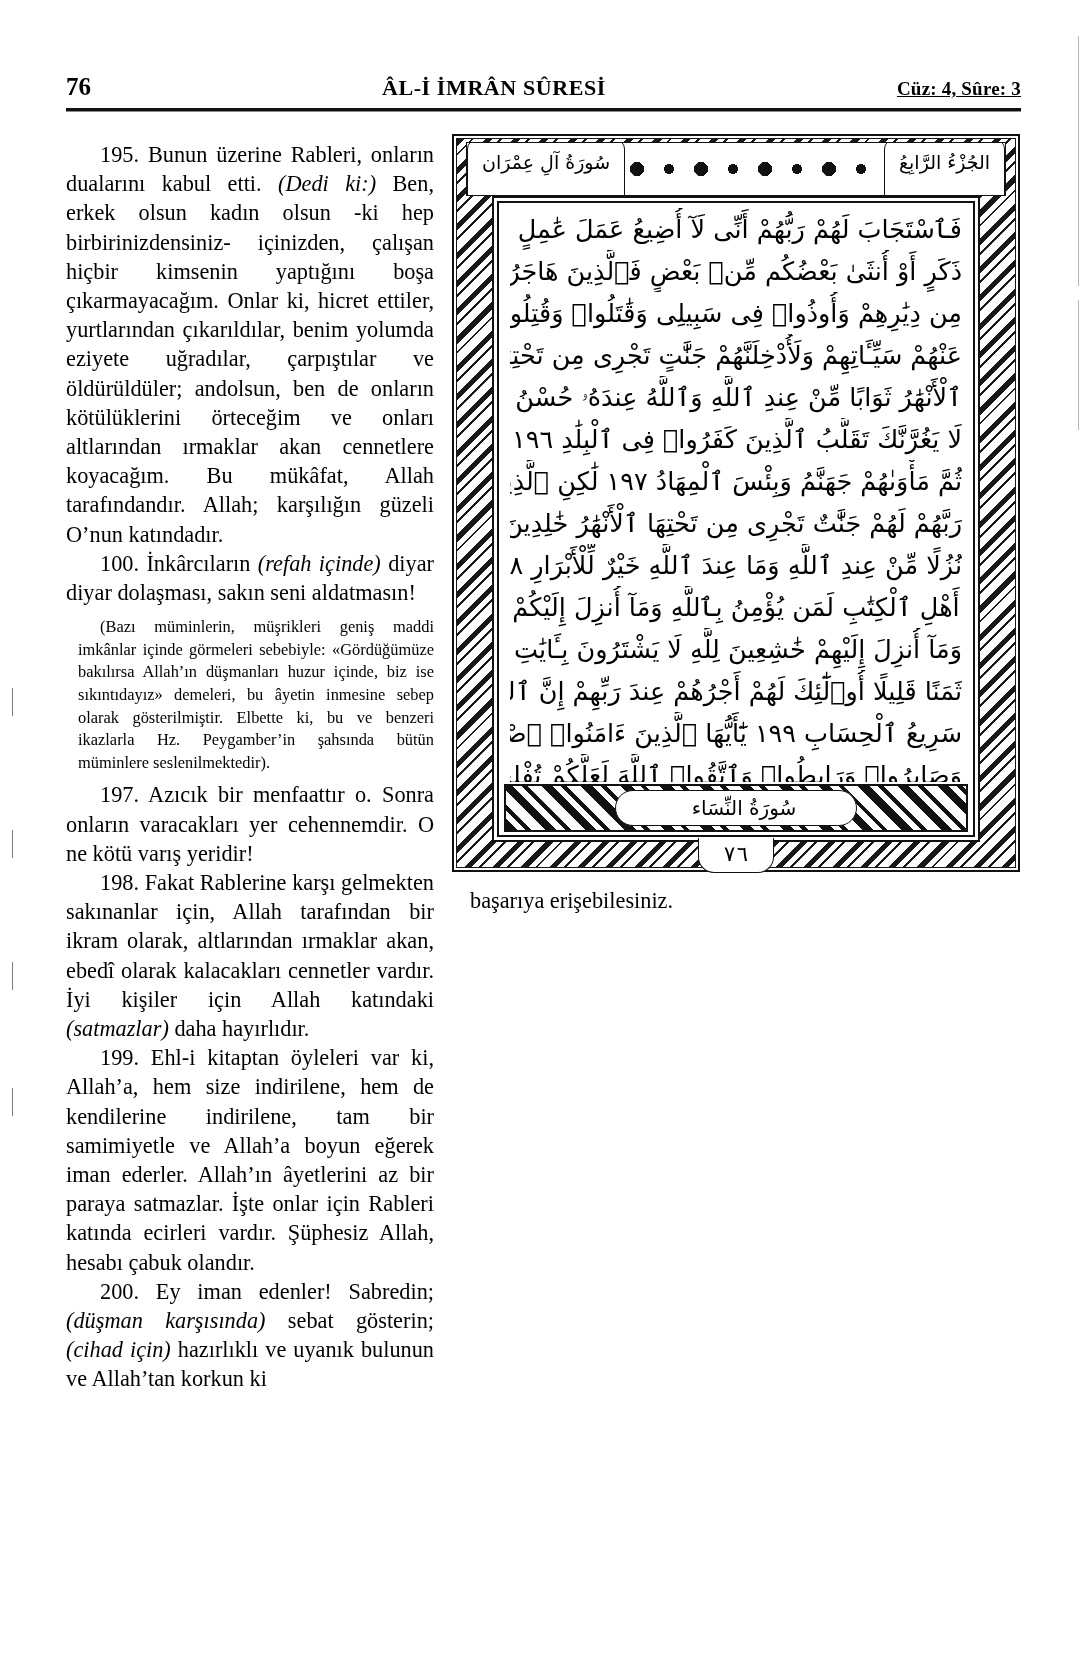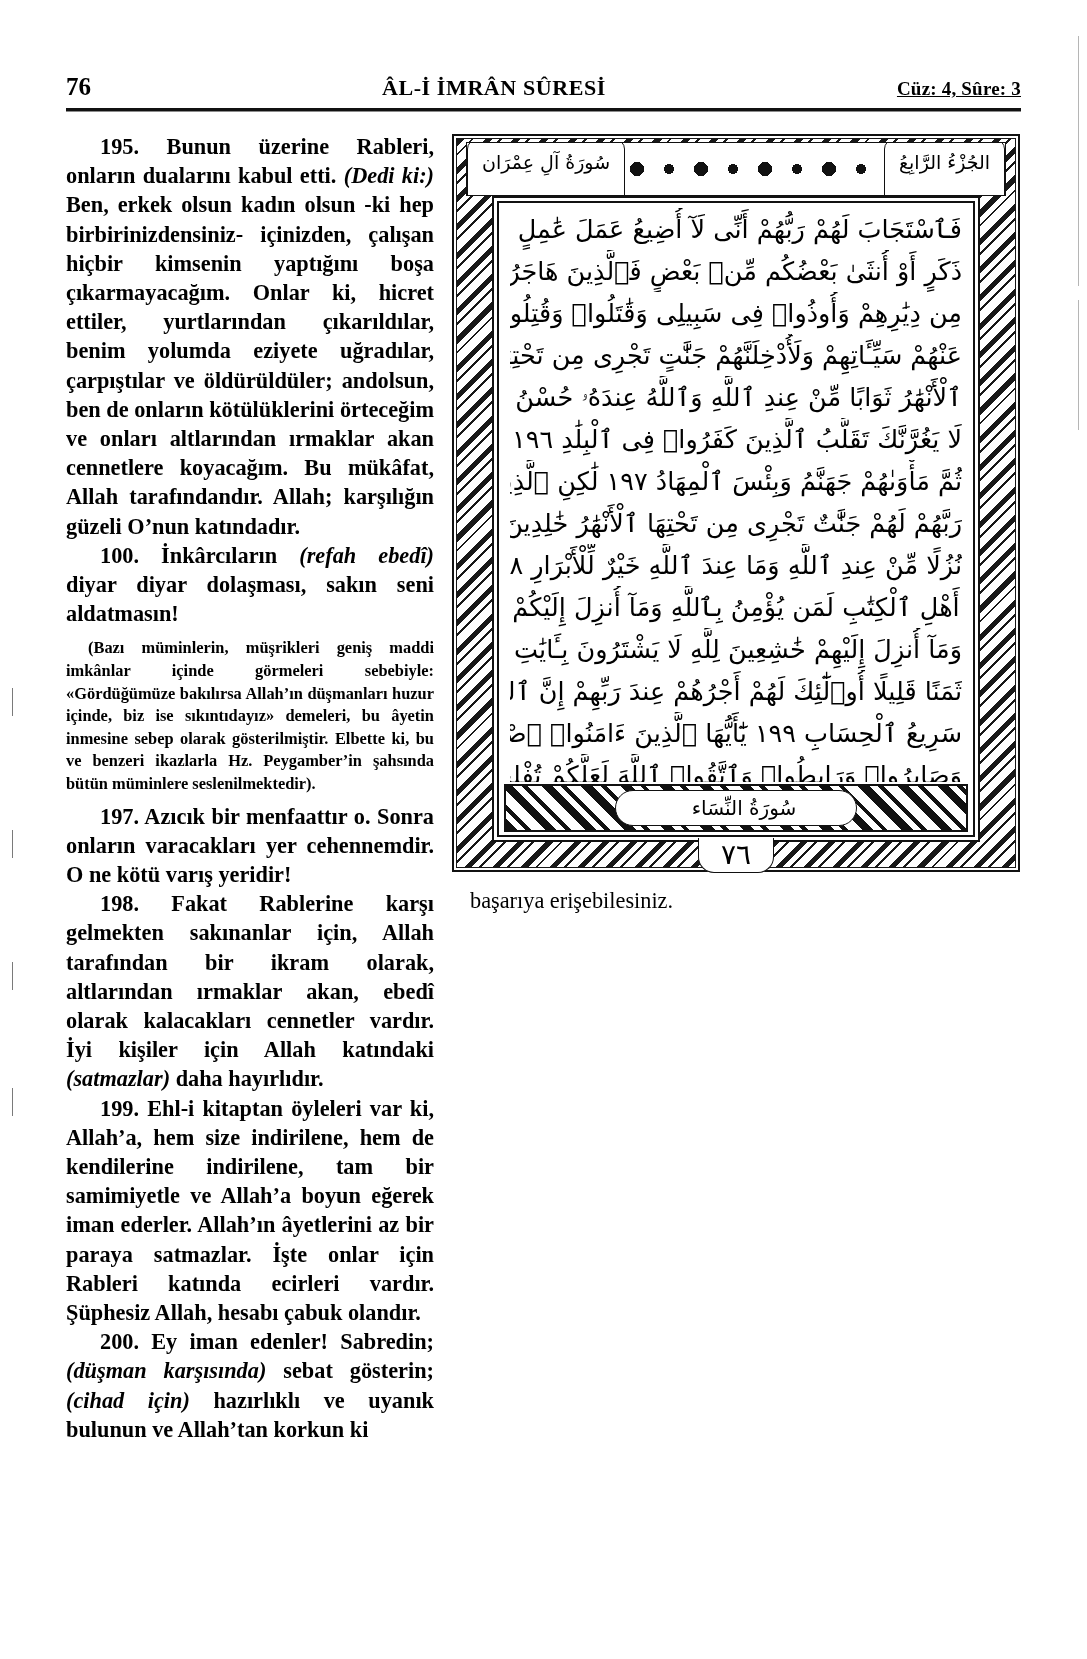--- a/index.html
+++ b/index.html
@@ -100,37 +100,36 @@
     position: absolute;
     left: 0; right: 0;
     top: 132px;
     bottom: 0;
   }
 
   
   #col-left {
     position: absolute;
     left: 66px;
-    top: 0;
+    top: 8px;
     width: 368px;
-    font-weight: bold;
   }
   p.verse {
     margin: 0;
     font-size: 22.3px;
     line-height: 29.2px;
     text-align: justify;
     text-justify: inter-word;
     text-indent: 34px;
     hyphens: none;
   }
   p.verse .it { font-style: italic; }
 
   p.note {
-    margin: 9px 0 6px 0;
+    margin: 9px 0 6px 12px;
     font-size: 16.4px;
     line-height: 22.6px;
     text-align: justify;
     text-indent: 22px;
   }
 
   
   #col-right {
     position: absolute;
     left: 452px;
@@ -290,22 +289,22 @@
     border: 1px solid #111;
     border-top: none;
     border-radius: 0 0 16px 16px;
     display: flex;
     align-items: center;
     justify-content: center;
     z-index: 3;
   }
   .q-folio .ar {
     direction: rtl;
-    font-family: Liberation Serif, serif;
-    font-size: 28px;
+    font-family: Liberation Mono, monospace;
+    font-size: 21px;
     line-height: 1;
   }
 </style>
 </head>
 <body>
 
 <div id="page">
 
   <div class="edge-rule"></div>
   <div class="edge-rule two"></div>
@@ -325,21 +324,21 @@
 
   <div id="body-area">
 
     <div id="col-left">
 
       <p class="verse">
         <span>195.  Bunun üzerine Rableri, onların dualarını kabul etti. </span><span class="it">(Dedi ki:)</span><span> Ben, erkek olsun kadın olsun -ki hep birbirinizdensiniz- içinizden, çalışan hiçbir kimsenin yaptığını boşa çıkarmayacağım. Onlar ki, hicret ettiler, yurtlarından çıkarıldılar, benim yolumda eziyete uğradılar, çarpıştılar ve öldürüldüler; andolsun, ben de onların kötülüklerini örteceğim ve onları altlarından ırmaklar akan cennetlere koyacağım. Bu mükâfat, Allah tarafındandır. Allah; karşılığın güzeli O’nun katındadır.</span>
       </p>
 
       <p class="verse">
-        <span>100. İnkârcıların </span><span class="it">(refah ebedî)</span><span> diyar diyar dolaşması, sakın seni aldatmasın!</span>
+        <span>100. İnkârcıların </span><span class="it">(refah içinde)</span><span> diyar diyar dolaşması, sakın seni aldatmasın!</span>
       </p>
 
       <p class="note">(Bazı müminlerin, müşrikleri geniş maddi imkânlar içinde görmeleri sebebiyle: «Gördüğümüze bakılırsa Allah’ın düşmanları huzur içinde, biz ise sıkıntıdayız» demeleri, bu âyetin inmesine sebep olarak gösterilmiştir. Elbette ki, bu ve benzeri ikazlarla Hz. Peygamber’in şahsında bütün müminlere seslenilmektedir).</p>
 
       <p class="verse">
         <span>197. Azıcık bir menfaattır o. Sonra onların varacakları yer cehennemdir. O ne kötü varış yeridir!</span>
       </p>
 
       <p class="verse">
         <span>198. Fakat Rablerine karşı gelmekten sakınanlar için, Allah tarafından bir ikram olarak, altlarından ırmaklar akan, ebedî olarak kalacakları cennetler vardır. İyi kişiler için Allah katındaki </span><span class="it">(satmazlar)</span><span> daha hayırlıdır.</span>

